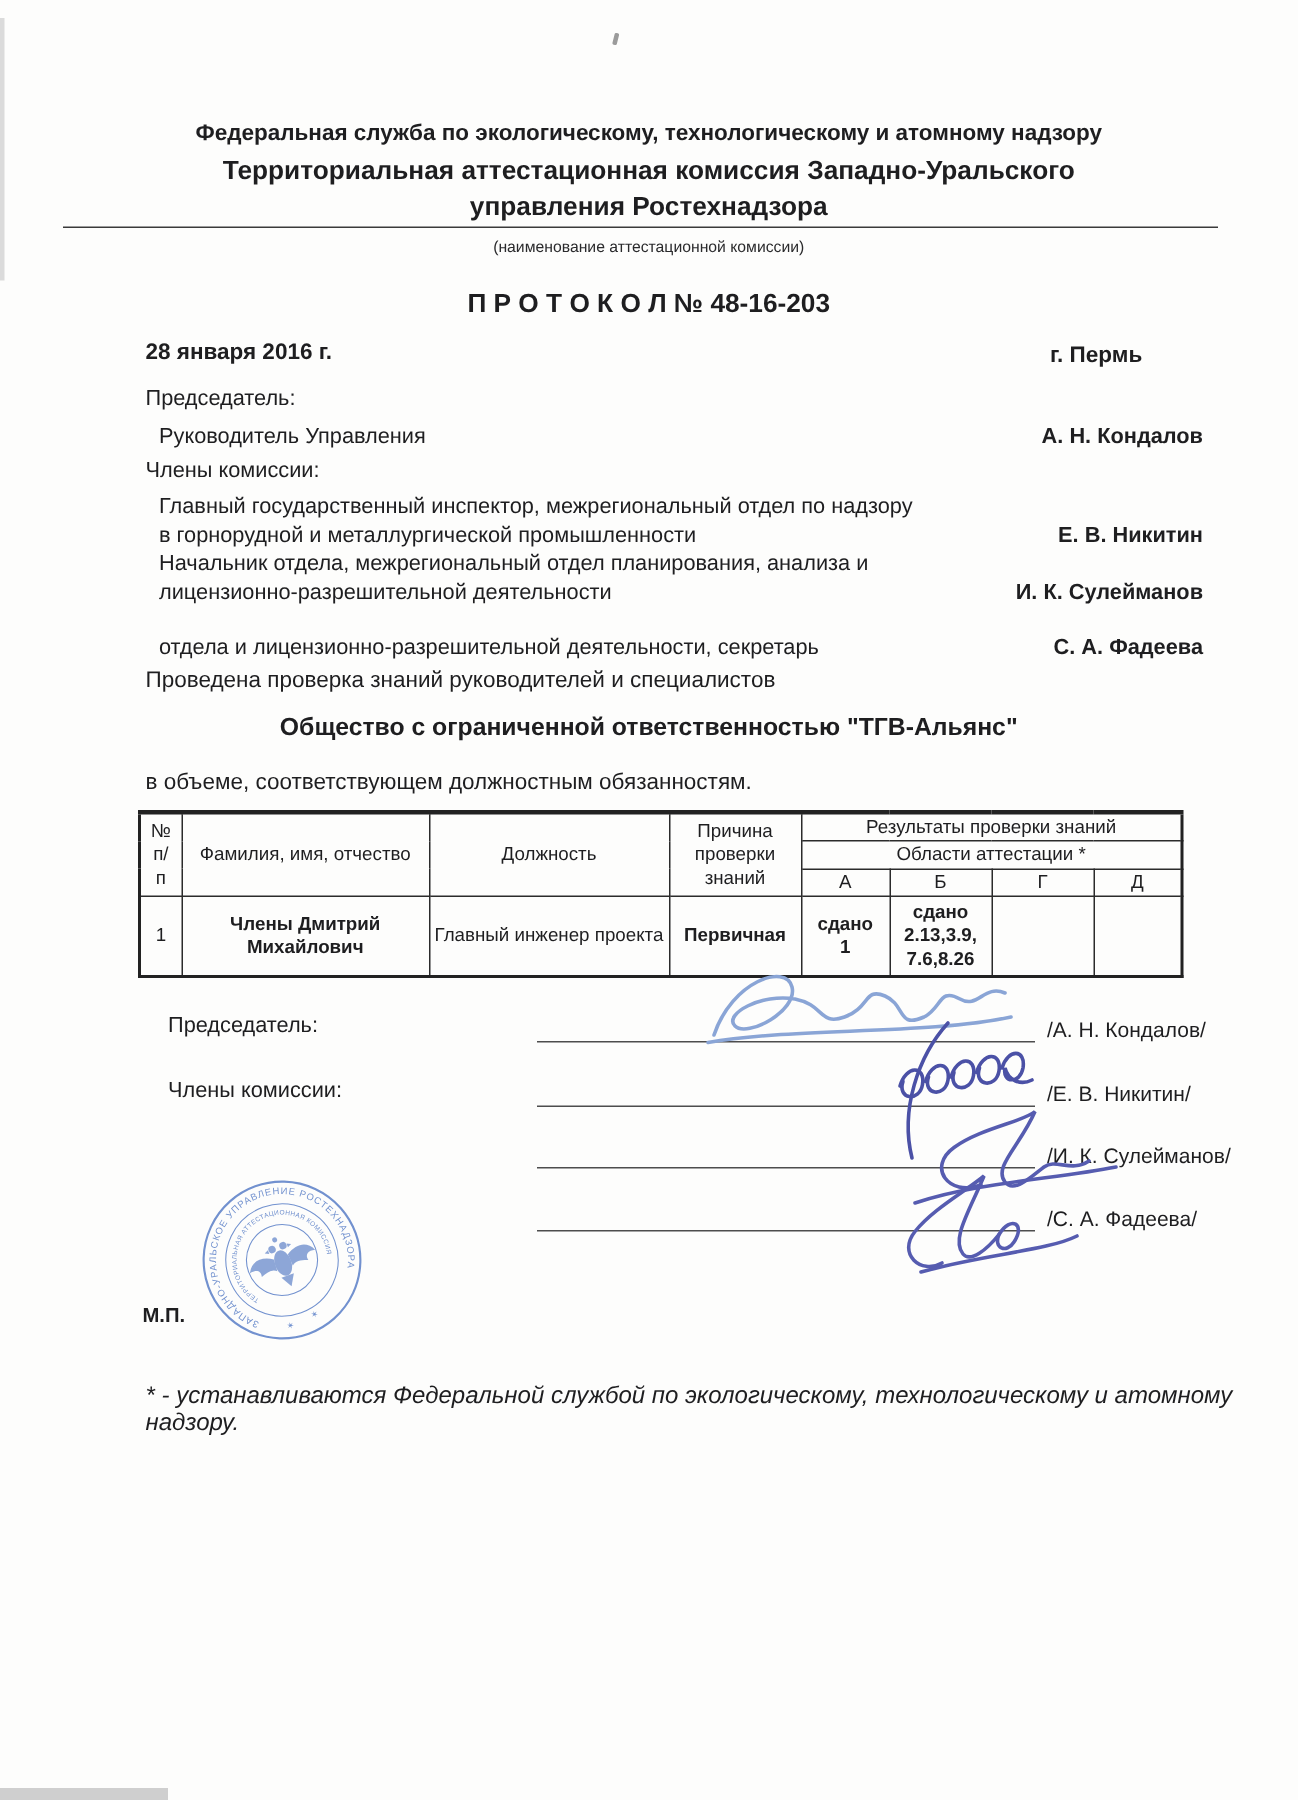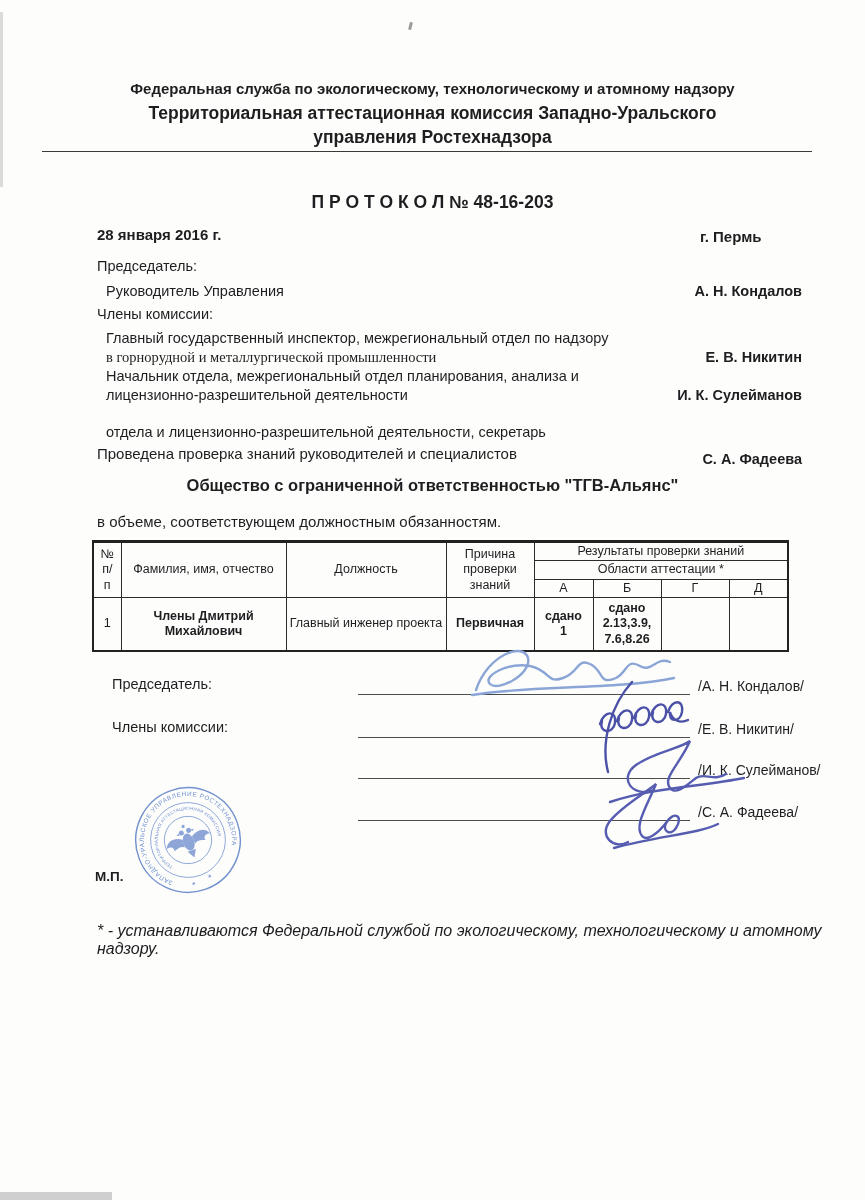--- a/index.html
+++ b/index.html
@@ -28,23 +28,23 @@
 
   .date{top:226px;left:97px;font-size:15px;}
   .city{top:228px;left:700px;font-size:15px;}
 
   .body-txt{font-size:14.5px;line-height:19px;}
   .lbl-chair{top:257px;left:97px;}
   .chair-pos{top:282px;left:106px;}
   .rname{right:63px;text-align:right;font-weight:bold;}
   .n-chair{top:282px;}
   .lbl-members{top:305px;left:97px;}
-  .m1l1{top:329px;left:106px;}  .m1l2{top:348px;left:106px;font-family:Liberation Serif, serif;}  .n-m1{top:348px;}
+  .m1l1{top:329px;left:106px;}  .m1l2{top:348px;left:106px;}  .n-m1{top:348px;}
   .m2l1{top:367px;left:106px;}  .m2l2{top:386px;left:106px;}  .n-m2{top:386px;}
-  .m3l1{top:404px;left:106px;}  .m3l2{top:423px;left:106px;}  .n-m3{top:423px;margin-top:27px;}
+  .m3l1{top:404px;left:106px;}  .m3l2{top:423px;left:106px;}  .n-m3{top:423px;}
   .statement{top:445px;left:97px;font-size:15px;}
   .org{top:476px;font-size:16.5px;}
   .scope{top:513px;left:97px;font-size:15px;}
 
   
   table.qual{
     position:absolute;top:540px;left:92px;width:695px;
     border-collapse:collapse;table-layout:fixed;
     font-size:12.5px;color:#1e1e20;
   }
@@ -83,20 +83,21 @@
 <div class="page">
 
   <div class="abs speck"></div>
   <div class="abs edge-mark"></div>
   <div class="abs corner-mark"></div>
 
   <div class="abs center b agency">Федеральная служба по экологическому, технологическому и атомному надзору</div>
   <div class="abs center b comm1">Территориальная аттестационная комиссия Западно-Уральского</div>
   <div class="abs center b comm2">управления Ростехнадзора</div>
   <div class="abs rule"></div>
+  <div class="abs center caption">(наименование аттестационной комиссии)</div>
   <div class="abs center b title">П Р О Т О К О Л № 48-16-203</div>
 
   <div class="abs b date">28 января 2016 г.</div>
   <div class="abs b city">г. Пермь</div>
 
   <div class="abs body-txt lbl-chair">Председатель:</div>
   <div class="abs body-txt chair-pos">Руководитель Управления</div>
   <div class="abs body-txt rname n-chair">А. Н. Кондалов</div>
 
   <div class="abs body-txt lbl-members">Члены комиссии:</div>

